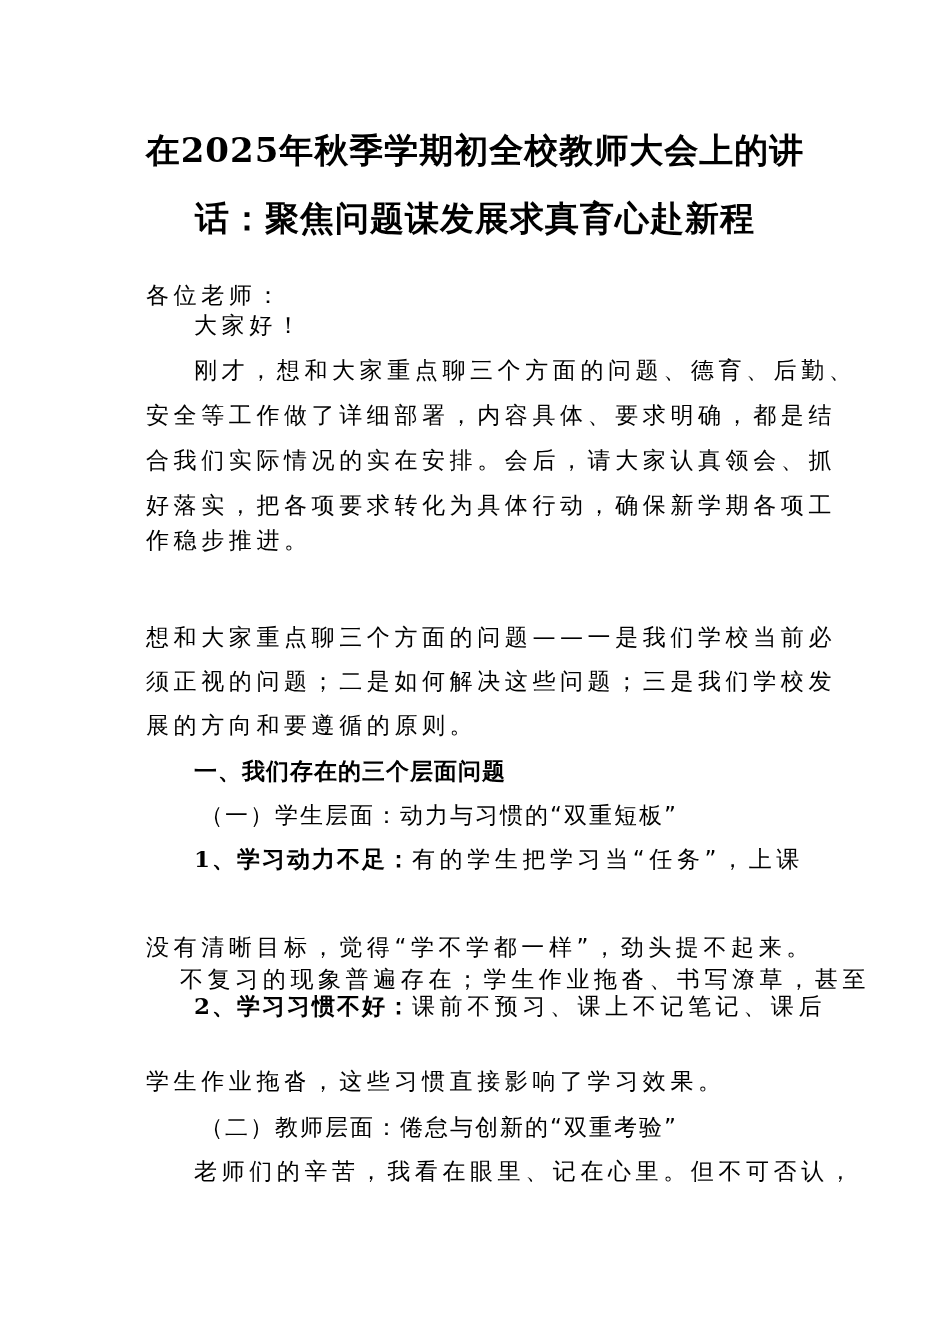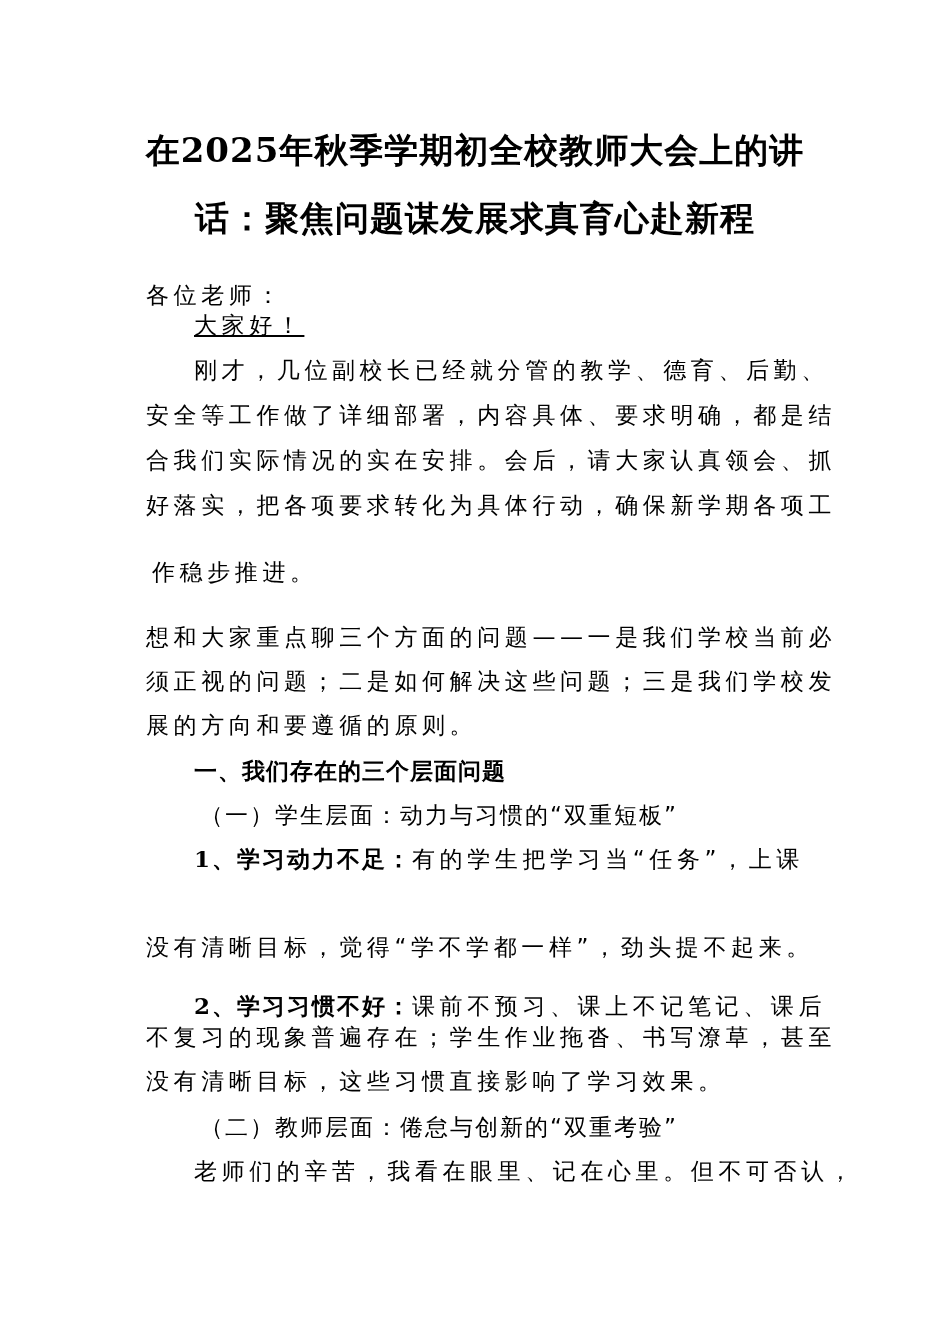--- a/index.html
+++ b/index.html
@@ -65,43 +65,43 @@
   </style>
 </head>
 <body>
 
 <div class="page">
 
   <div class="title-line" style="top:128px;">在2025年秋季学期初全校教师大会上的讲</div>
   <div class="title-line" style="top:196px;">话：聚焦问题谋发展求真育心赴新程</div>
 
   <div class="line" style="top:280px;">各位老师：</div>
-  <div class="line indent" style="top:310px;text-decoration:underline;">大家好！</div>
+  <div class="line indent" style="top:310px;">大家好！</div>
 
-  <div class="line indent" style="top:355px;">刚才，几位副校长已经就分管的教学、德育、后勤、</div>
+  <div class="line indent" style="top:355px;">刚才，想和大家重点聊三个方面的问题、德育、后勤、</div>
   <div class="line" style="top:400px;">安全等工作做了详细部署，内容具体、要求明确，都是结</div>
   <div class="line" style="top:445px;">合我们实际情况的实在安排。会后，请大家认真领会、抓</div>
   <div class="line" style="top:490px;">好落实，把各项要求转化为具体行动，确保新学期各项工</div>
-  <div class="line" style="top:557px;margin-left:6px;">作稳步推进。</div>
+  <div class="line" style="top:525px;">作稳步推进。</div>
 
   <div class="line" style="top:622px;">想和大家重点聊三个方面的问题——一是我们学校当前必</div>
   <div class="line" style="top:666px;">须正视的问题；二是如何解决这些问题；三是我们学校发</div>
   <div class="line" style="top:710px;">展的方向和要遵循的原则。</div>
 
   <div class="line indent heading1" style="top:756px;">一、我们存在的三个层面问题</div>
   <div class="line heading2" style="top:800px;">（一）学生层面：动力与习惯的“双重短板”</div>
 
   <div class="line indent" style="top:844px;">
     <span class="bold-lead">1、学习动力不足：</span><span>有的学生把学习当“任务”，上课</span>
   </div>
   <div class="line" style="top:932px;">没有清晰目标，觉得“学不学都一样”，劲头提不起来。</div>
 
   <div class="line indent" style="top:978px;margin-top:13px;">
     <span class="bold-lead">2、学习习惯不好：</span><span>课前不预习、课上不记笔记、课后</span>
   </div>
-  <div class="line" style="top:1022px;">不复习的现象普遍存在；学生作业拖沓、书写潦草，甚至</div>
-  <div class="line" style="top:1066px;">没有清晰目标，这些习惯直接影响了学习效果。</div>
+  <div class="line" style="top:964px;margin-left:34px;">不复习的现象普遍存在；学生作业拖沓、书写潦草，甚至</div>
+  <div class="line" style="top:1066px;">学生作业拖沓，这些习惯直接影响了学习效果。</div>
 
   <div class="line heading2" style="top:1112px;">（二）教师层面：倦怠与创新的“双重考验”</div>
 
   <div class="line indent" style="top:1156px;">老师们的辛苦，我看在眼里、记在心里。但不可否认，</div>
 
 </div>
 
 </body></html>

